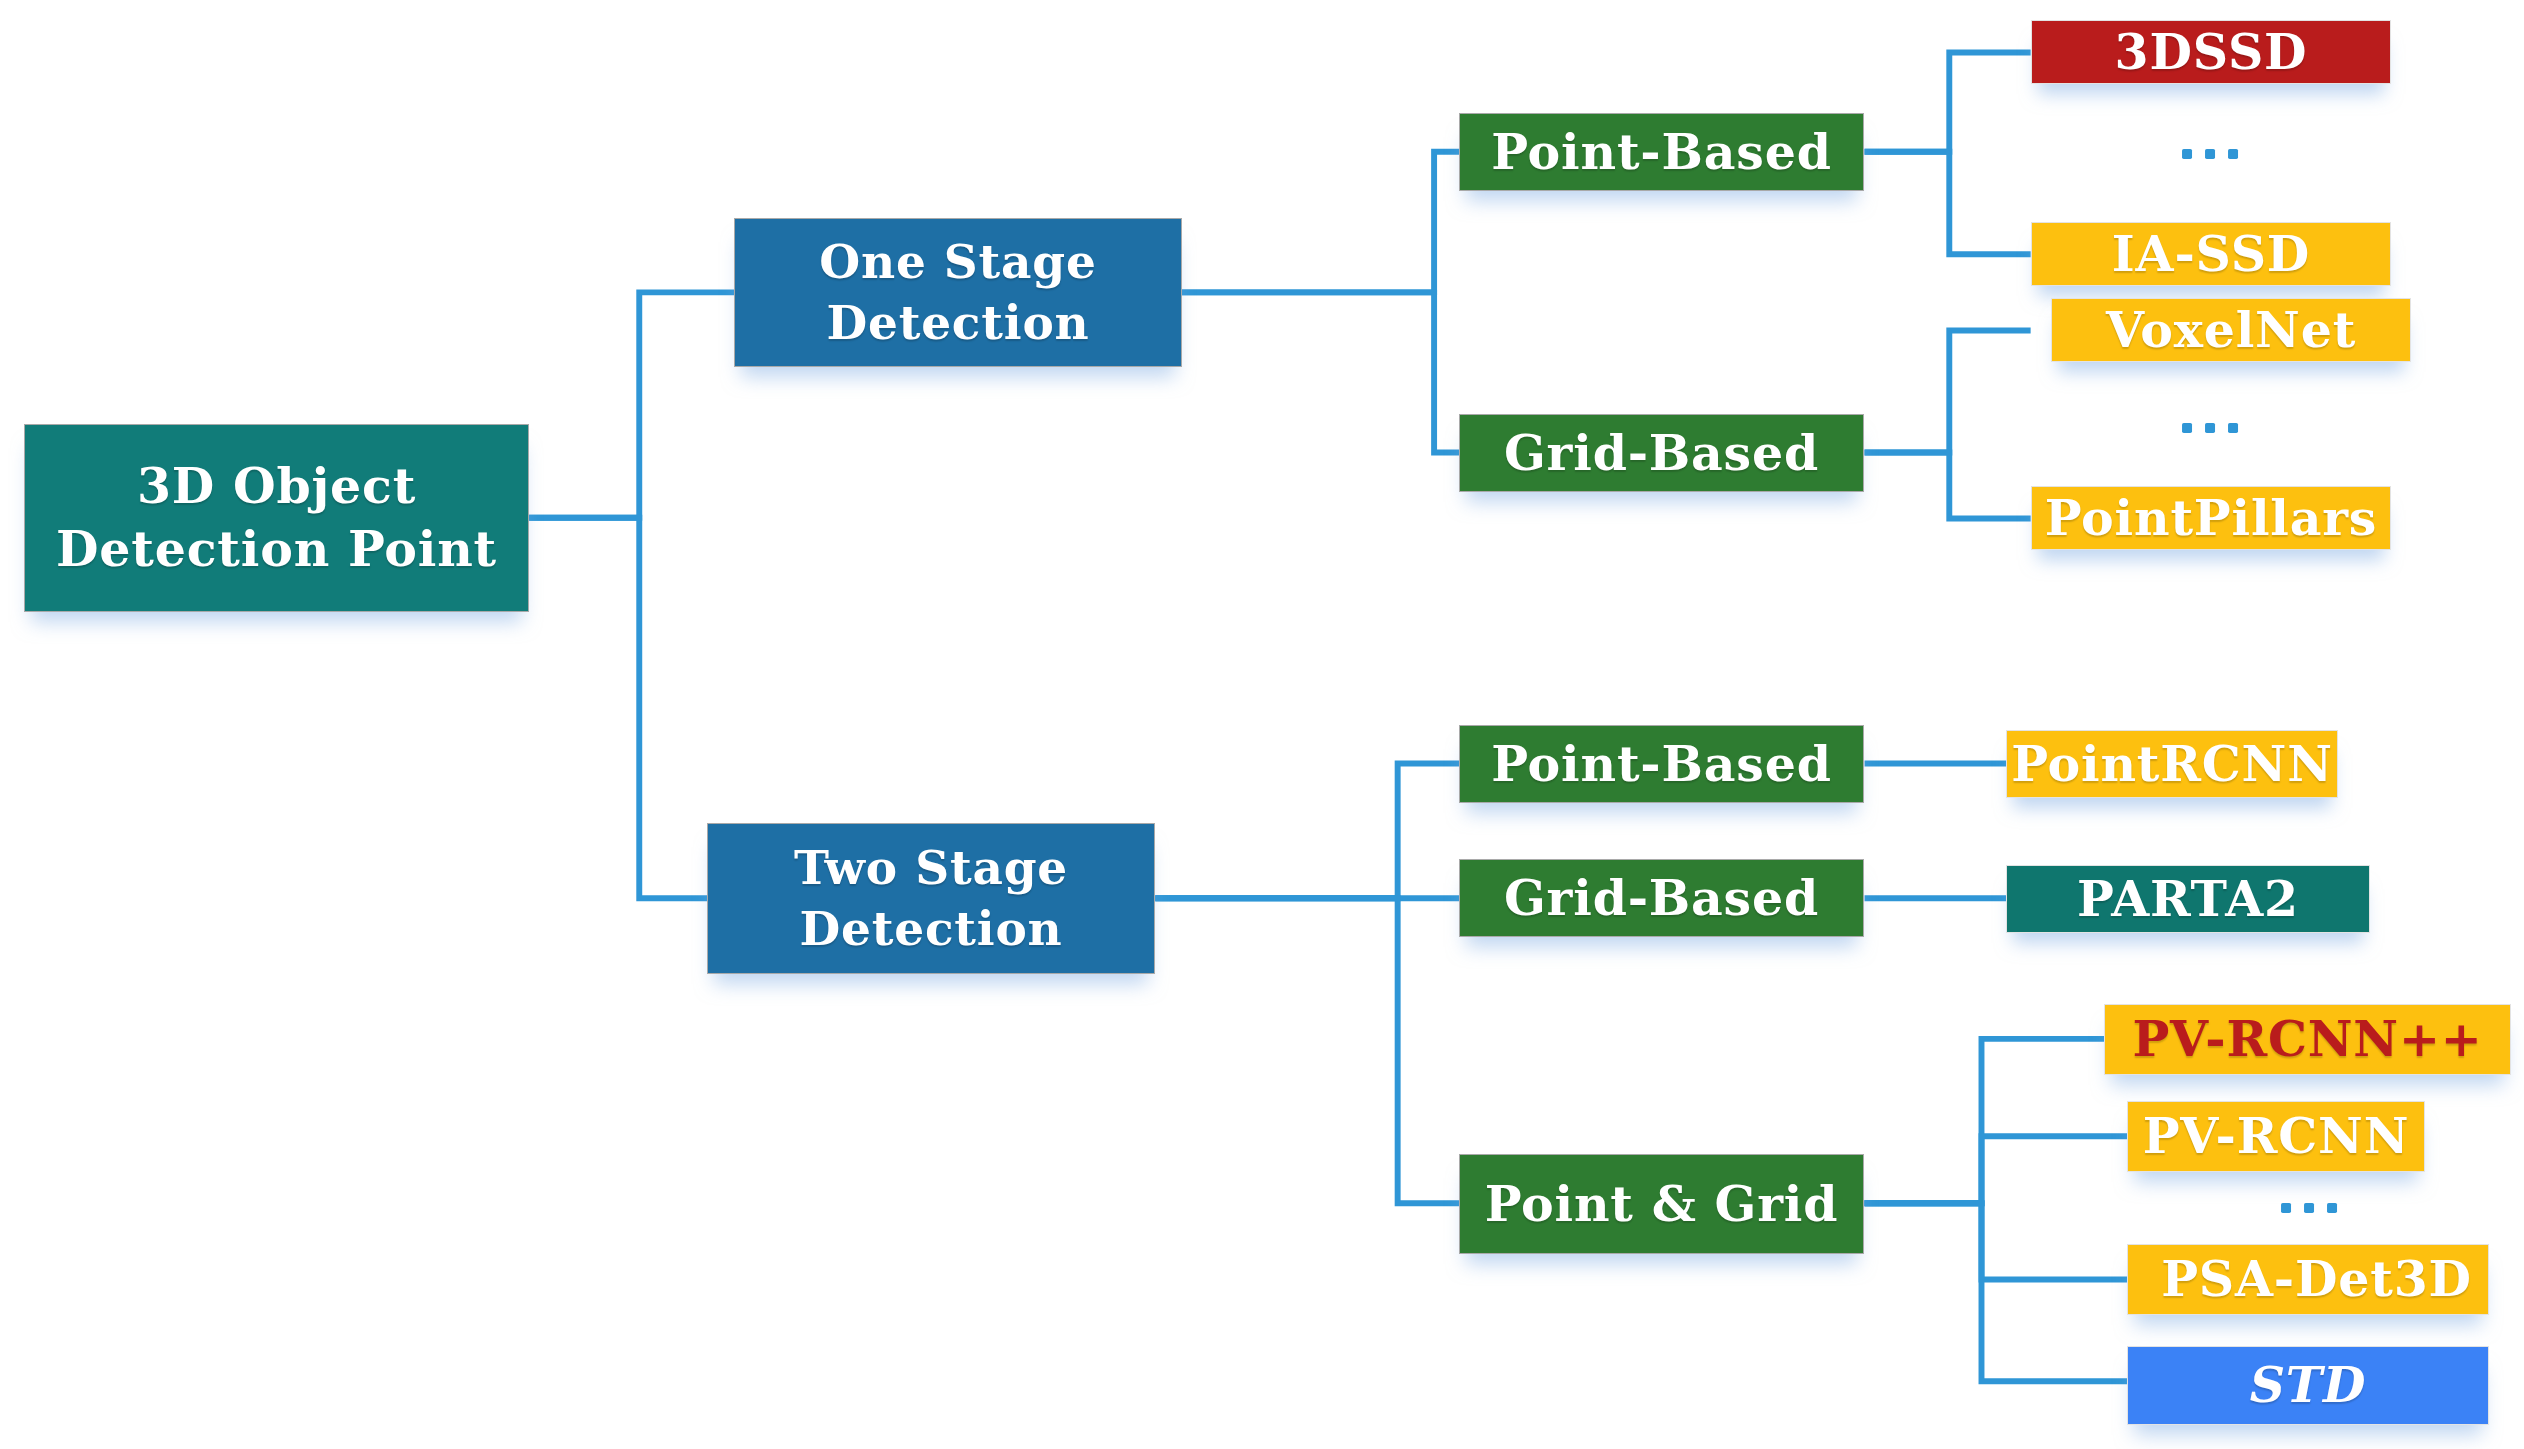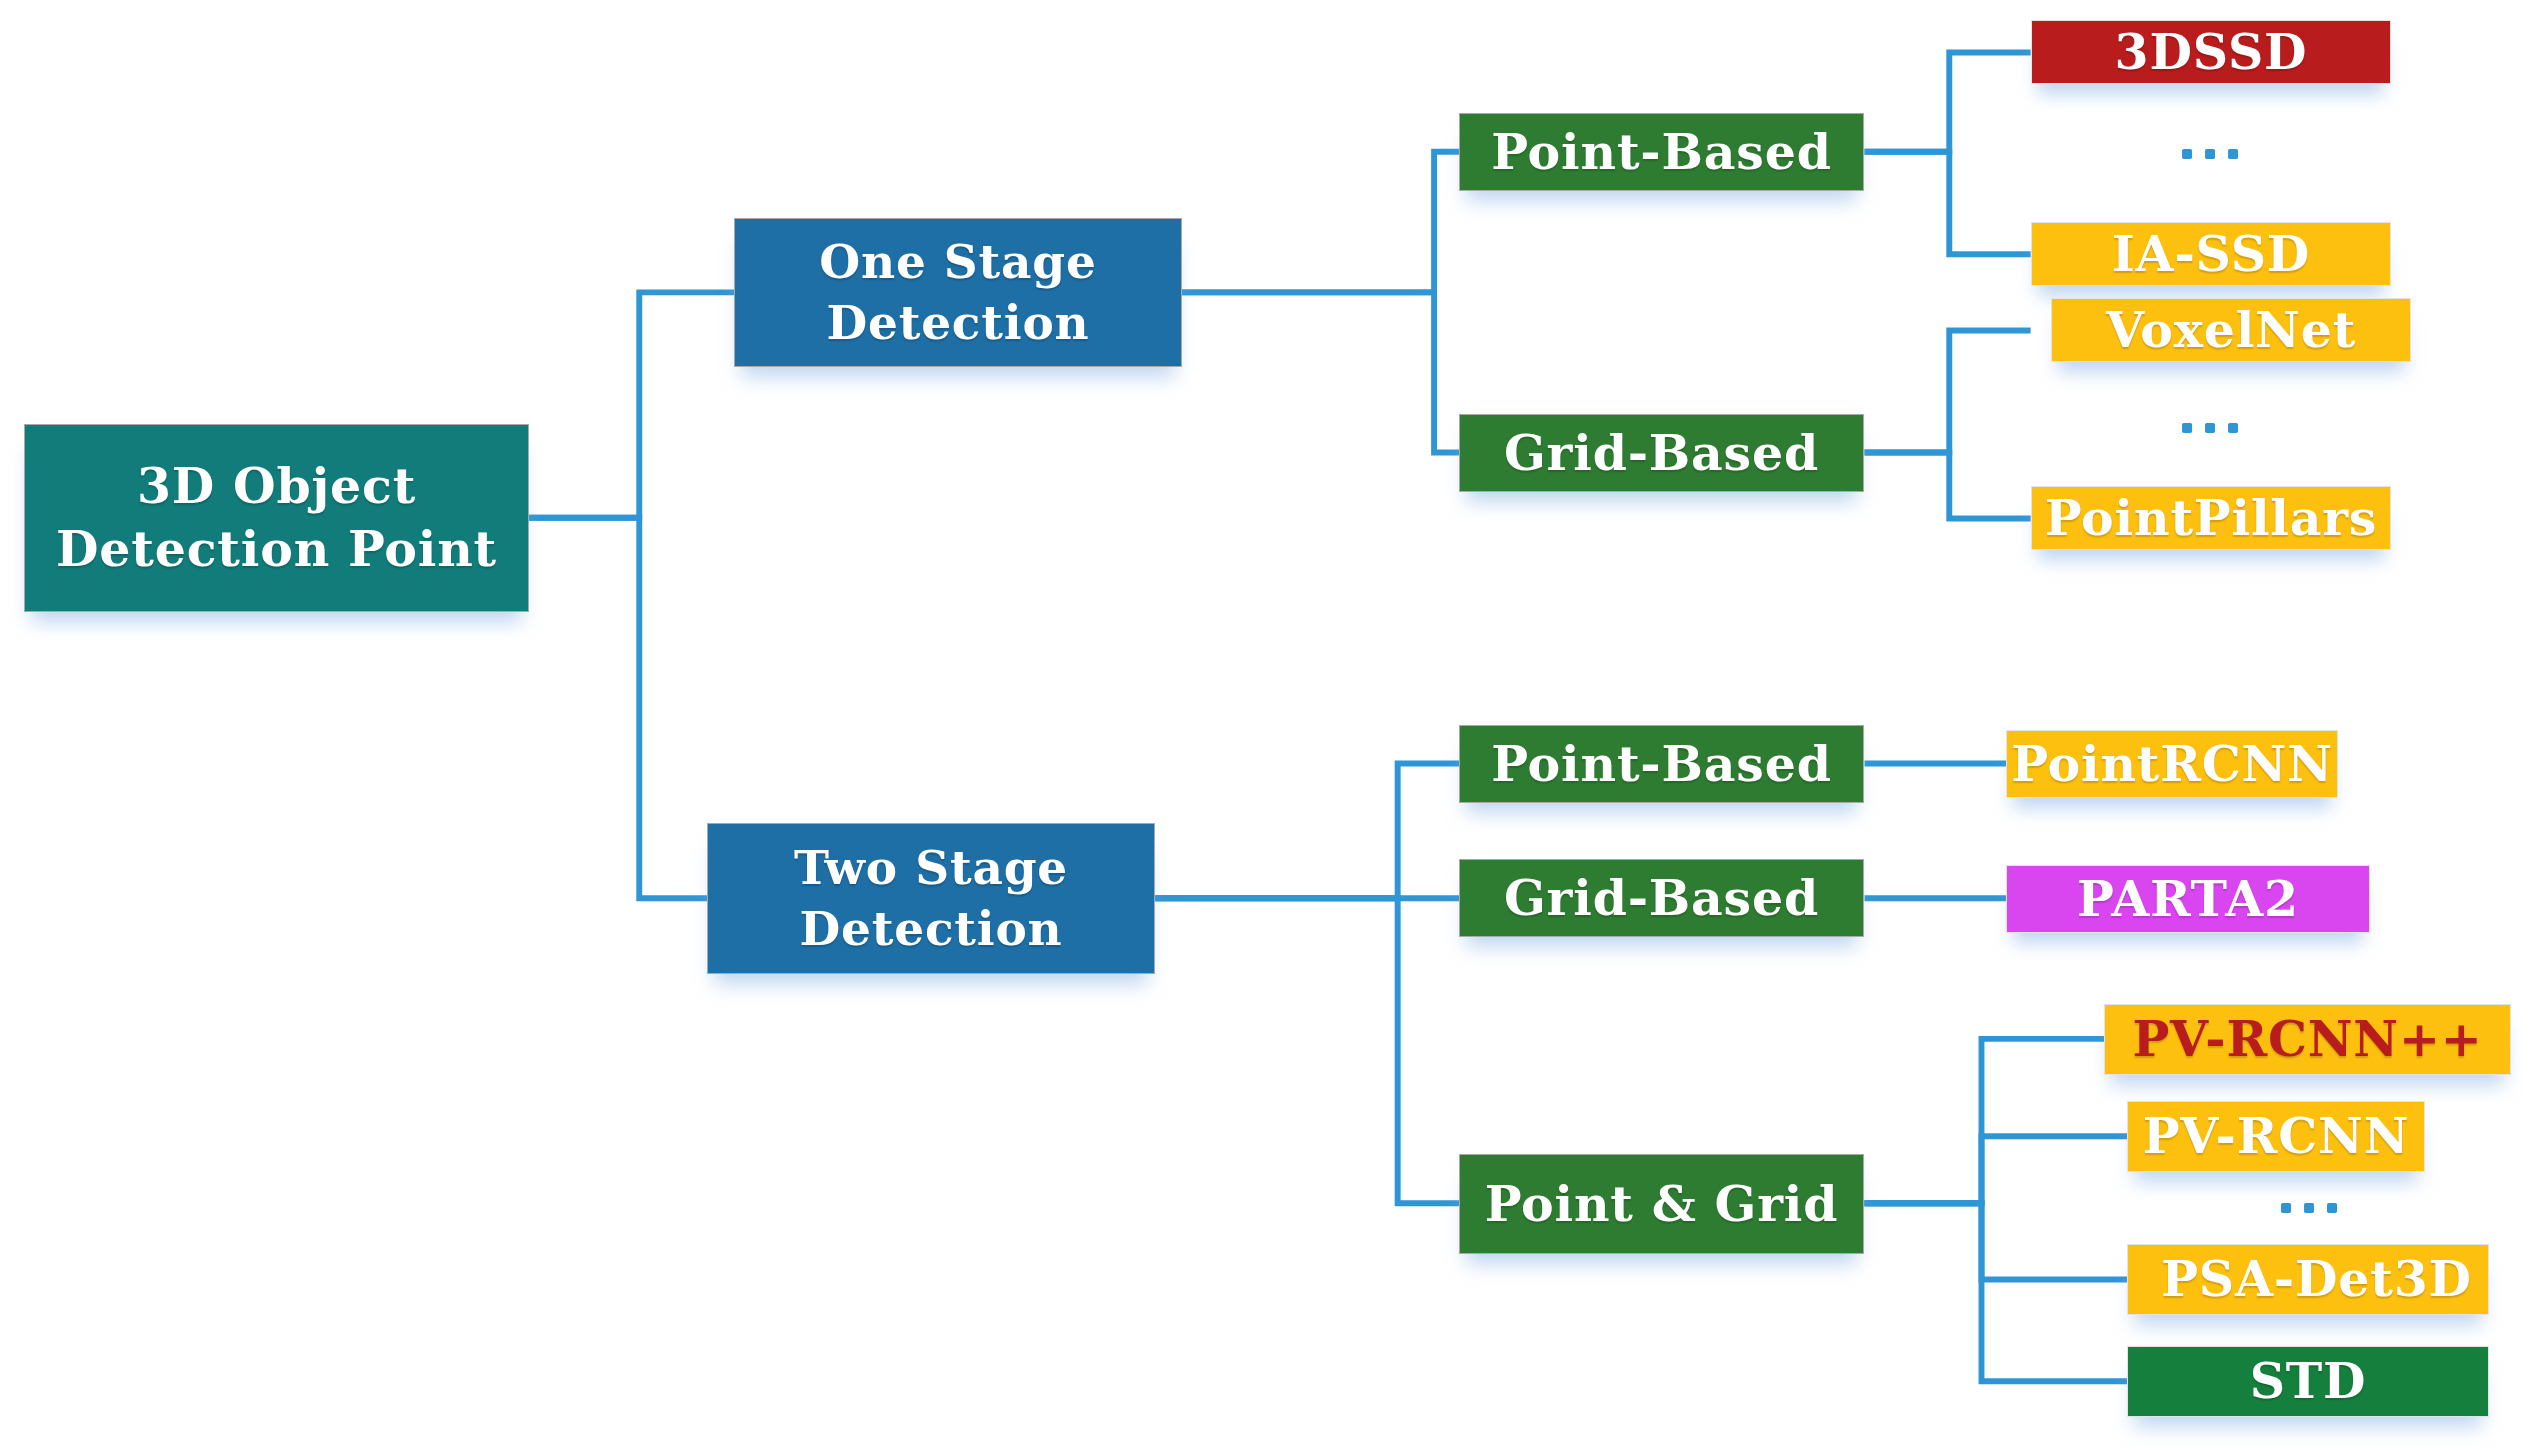--- a/index.html
+++ b/index.html
@@ -94,25 +94,25 @@
     <div class="node category" style="left: 1459px; top: 113px; width: 405px; height: 78px; background: rgb(46, 124, 49); color: rgb(255, 255, 255);"><span>Point-Based</span></div>
     <div class="node category" style="left: 1459px; top: 414px; width: 405px; height: 78px; background: rgb(46, 124, 49); color: rgb(255, 255, 255);"><span>Grid-Based</span></div>
     <div class="node category" style="left: 1459px; top: 725px; width: 405px; height: 78px; background: rgb(46, 124, 49); color: rgb(255, 255, 255);"><span>Point-Based</span></div>
     <div class="node category" style="left: 1459px; top: 859px; width: 405px; height: 78px; background: rgb(46, 124, 49); color: rgb(255, 255, 255);"><span>Grid-Based</span></div>
     <div class="node category" style="left: 1459px; top: 1154px; width: 405px; height: 100px; background: rgb(46, 124, 49); color: rgb(255, 255, 255);"><span>Point &amp; Grid</span></div>
     <div class="node leaf" style="left: 2031px; top: 20.3px; width: 360px; height: 64px; background: #b91c1c; color: rgb(255, 255, 255);"><span>3DSSD</span></div>
     <div class="node leaf" style="left: 2031px; top: 222px; width: 360px; height: 64px; background: rgb(253, 192, 15); color: rgb(255, 255, 255);"><span>IA-SSD</span></div>
     <div class="node leaf" style="left: 2031px; top: 298px; width: 360px; height: 64px; background: rgb(253, 192, 15); color: rgb(255, 255, 255); margin-left: 20px;"><span>VoxelNet</span></div>
     <div class="node leaf" style="left: 2031px; top: 486px; width: 360px; height: 64px; background: rgb(253, 192, 15); color: rgb(255, 255, 255);"><span>PointPillars</span></div>
     <div class="node leaf" style="left: 2006px; top: 730px; width: 332px; height: 68px; background: rgb(253, 192, 15); color: rgb(255, 255, 255); text-align: center;"><span>PointRCNN</span></div>
-    <div class="node leaf" style="left: 2006px; top: 865px; width: 364px; height: 68px; background: #d946ef; color: rgb(255, 255, 255);"><span>PARTA2</span></div>
+    <div class="node leaf" style="left: 2006px; top: 865px; width: 364px; height: 68px; background: #0f766e; color: rgb(255, 255, 255);"><span>PARTA2</span></div>
     <div class="node leaf" style="left: 2104px; top: 1004px; width: 407px; height: 71px; background: rgb(253, 192, 15); color: #b91c1c;"><span>PV-RCNN++</span></div>
     <div class="node leaf" style="left: 2127px; top: 1101px; width: 298px; height: 71px; background: rgb(253, 192, 15); color: rgb(255, 255, 255);"><span>PV-RCNN</span></div>
     <div class="node leaf" style="left: 2127px; top: 1244px; width: 362px; height: 71px; background: rgb(253, 192, 15); color: rgb(255, 255, 255); padding-left: 17px;"><span>PSA-Det3D</span></div>
-    <div class="node leaf" style="left: 2127px; top: 1346px; width: 362px; height: 71px; background: #15803d; color: rgb(255, 255, 255);"><span>STD</span></div>
+    <div class="node leaf" style="left: 2127px; top: 1346px; width: 362px; height: 79px; background: #3b82f6; color: rgb(255, 255, 255); font-style: italic;"><span>STD</span></div>
     <div class="dots" title="..." style="left: 2210px; top: 154px;">
       <span class="dot" style="background: rgb(47, 150, 214);"></span>
       <span class="dot" style="background: rgb(47, 150, 214);"></span>
       <span class="dot" style="background: rgb(47, 150, 214);"></span>
     </div>
     <div class="dots" title="..." style="left: 2210px; top: 428px;">
       <span class="dot" style="background: rgb(47, 150, 214);"></span>
       <span class="dot" style="background: rgb(47, 150, 214);"></span>
       <span class="dot" style="background: rgb(47, 150, 214);"></span>
     </div>

